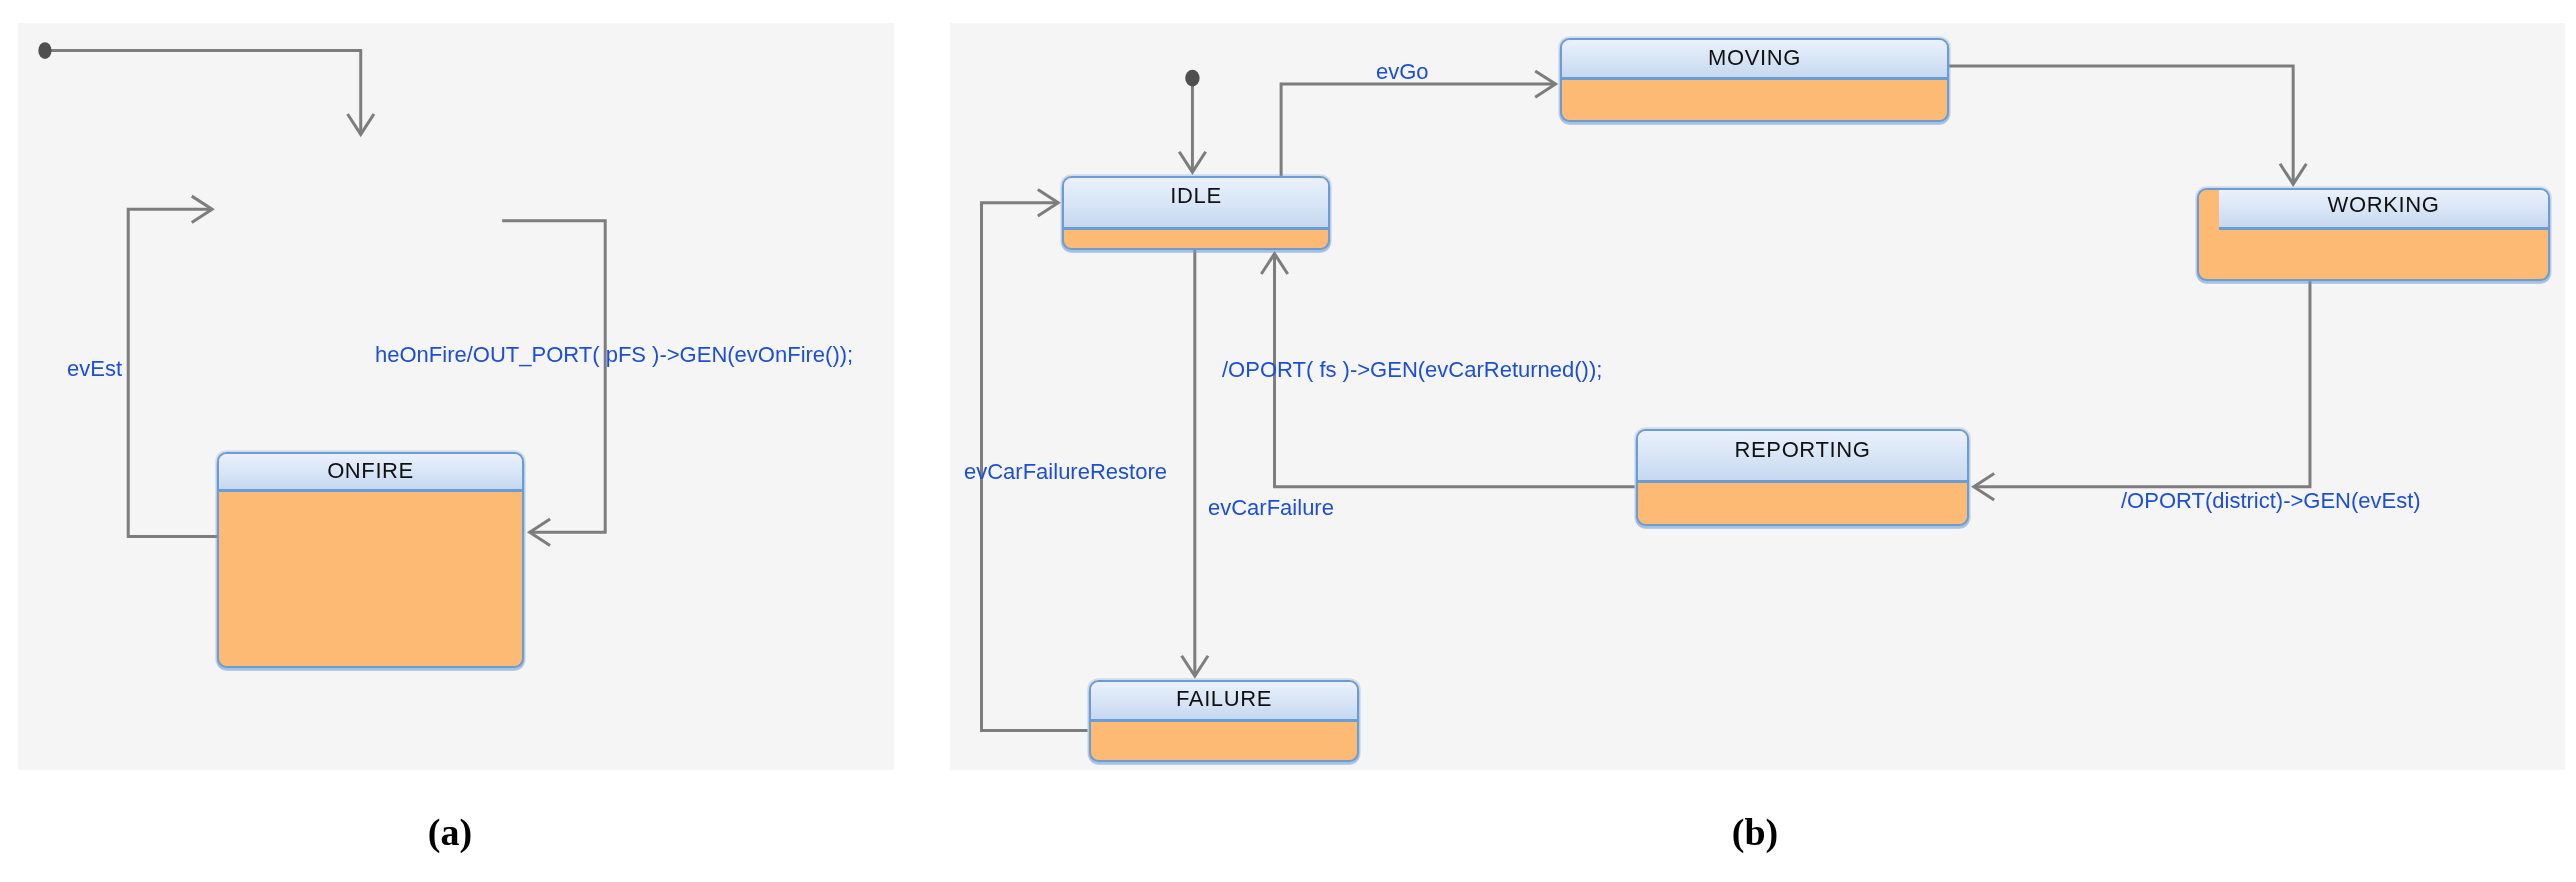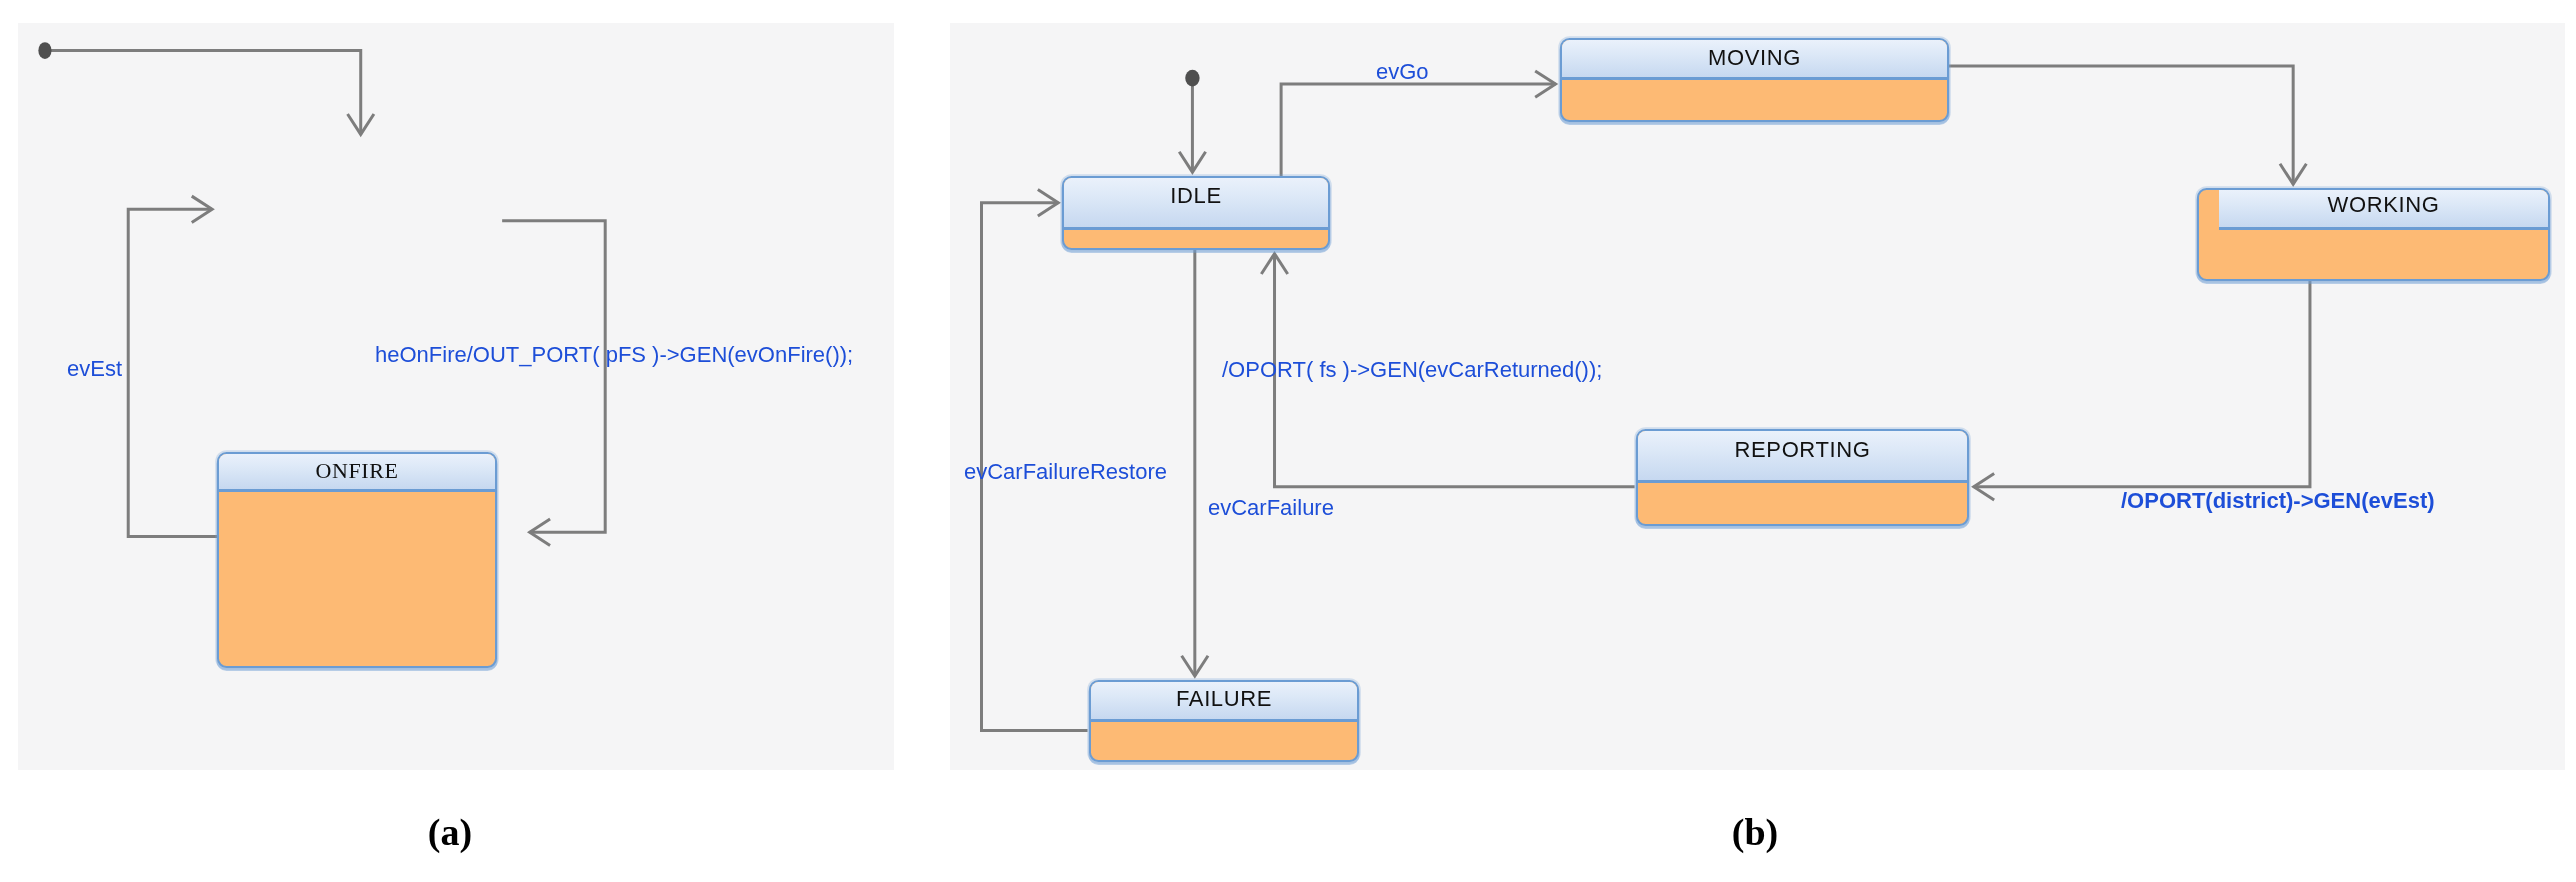--- a/index.html
+++ b/index.html
@@ -86,21 +86,21 @@
       <path d="M3855,468 V812 H3294" marker-end="url(#arr)"></path>
       <path d="M2728,812 H2127 V423" marker-end="url(#arr)"></path>
       <path d="M1994,417 V1128" marker-end="url(#arr)"></path>
       <path d="M1815,1219 H1638 V338 H1766" marker-end="url(#arr)"></path>
     </g>
     <ellipse cx="75" cy="84" rx="11" ry="14" fill="#4f4f4f"></ellipse>
     <ellipse cx="1990" cy="130" rx="12" ry="14" fill="#4f4f4f"></ellipse>
   </svg>
 
 
-  <div class="state" style="left:217px; top:452px; width:280px; height:216px;font-family:Liberation Serif, serif;">
+  <div class="state" style="left:217px; top:452px; width:307px; height:216px;">
     <div class="band" style="height:38px; padding-top:3.6px;">
       <span class="state-title">ONFIRE</span>
     </div>
     <div></div>
   </div>
 
   <div class="state" style="left:1062px; top:176px; width:268px; height:74px;">
     <div class="band" style="height:52px; padding-top:4.8px;">
       <span class="state-title">IDLE</span>
     </div>
@@ -133,21 +133,21 @@
       <span class="state-title">FAILURE</span>
     </div>
     <div></div>
   </div>
 
   <span class="lbl" style="left:67px; top:356px;">evEst</span>
   <span class="lbl" style="left:375px; top:342px;">heOnFire/OUT_PORT( pFS )-&gt;GEN(evOnFire());</span>
 
   <span class="lbl" style="left:1376px; top:59px;">evGo</span>
   <span class="lbl" style="left:1222px; top:357px;">/OPORT( fs )-&gt;GEN(evCarReturned());</span>
-  <span class="lbl" style="left:2121px; top:488px;font-weight:bold;">/OPORT(district)-&gt;GEN(evEst)</span>
+  <span class="lbl" style="left:2121px; top:488px;">/OPORT(district)-&gt;GEN(evEst)</span>
   <span class="lbl" style="left:1208px; top:495px;">evCarFailure</span>
   <span class="lbl" style="left:964px; top:459px;">evCarFailureRestore</span>
 
   <div class="caption" style="left:330px; top:810px; width:240px;">(a)</div>
   <div class="caption" style="left:1635px; top:810px; width:240px;">(b)</div>
 
 </div>
 
 
 </body></html>

